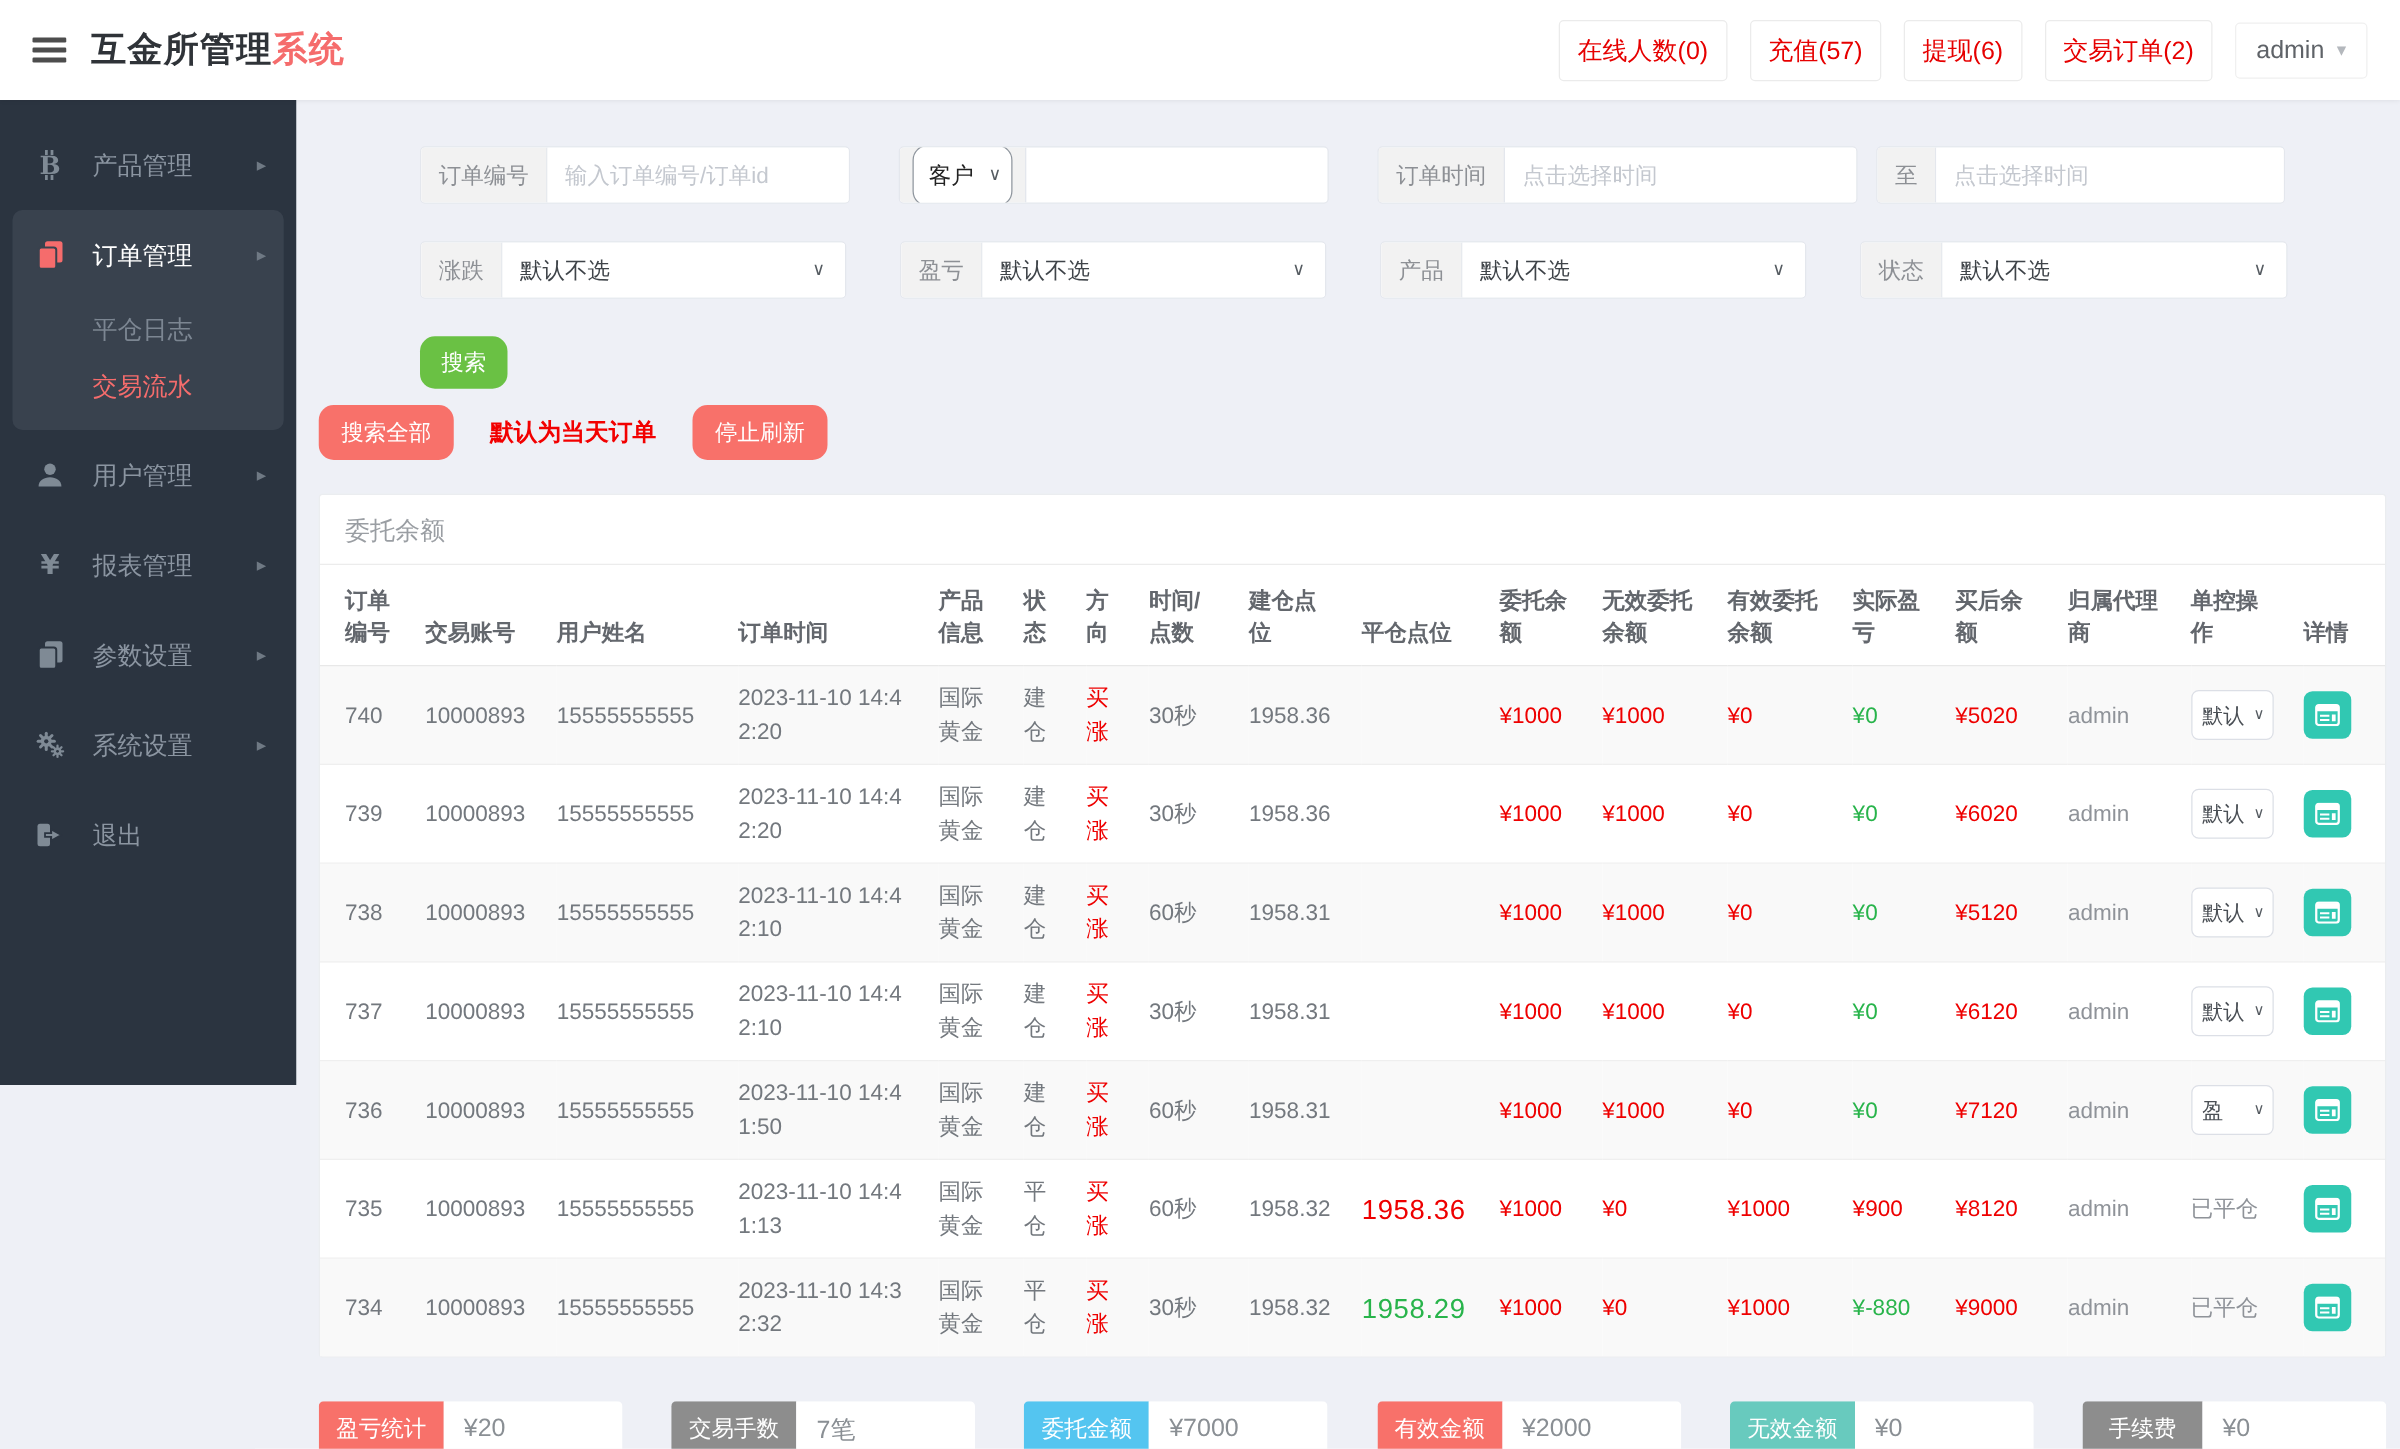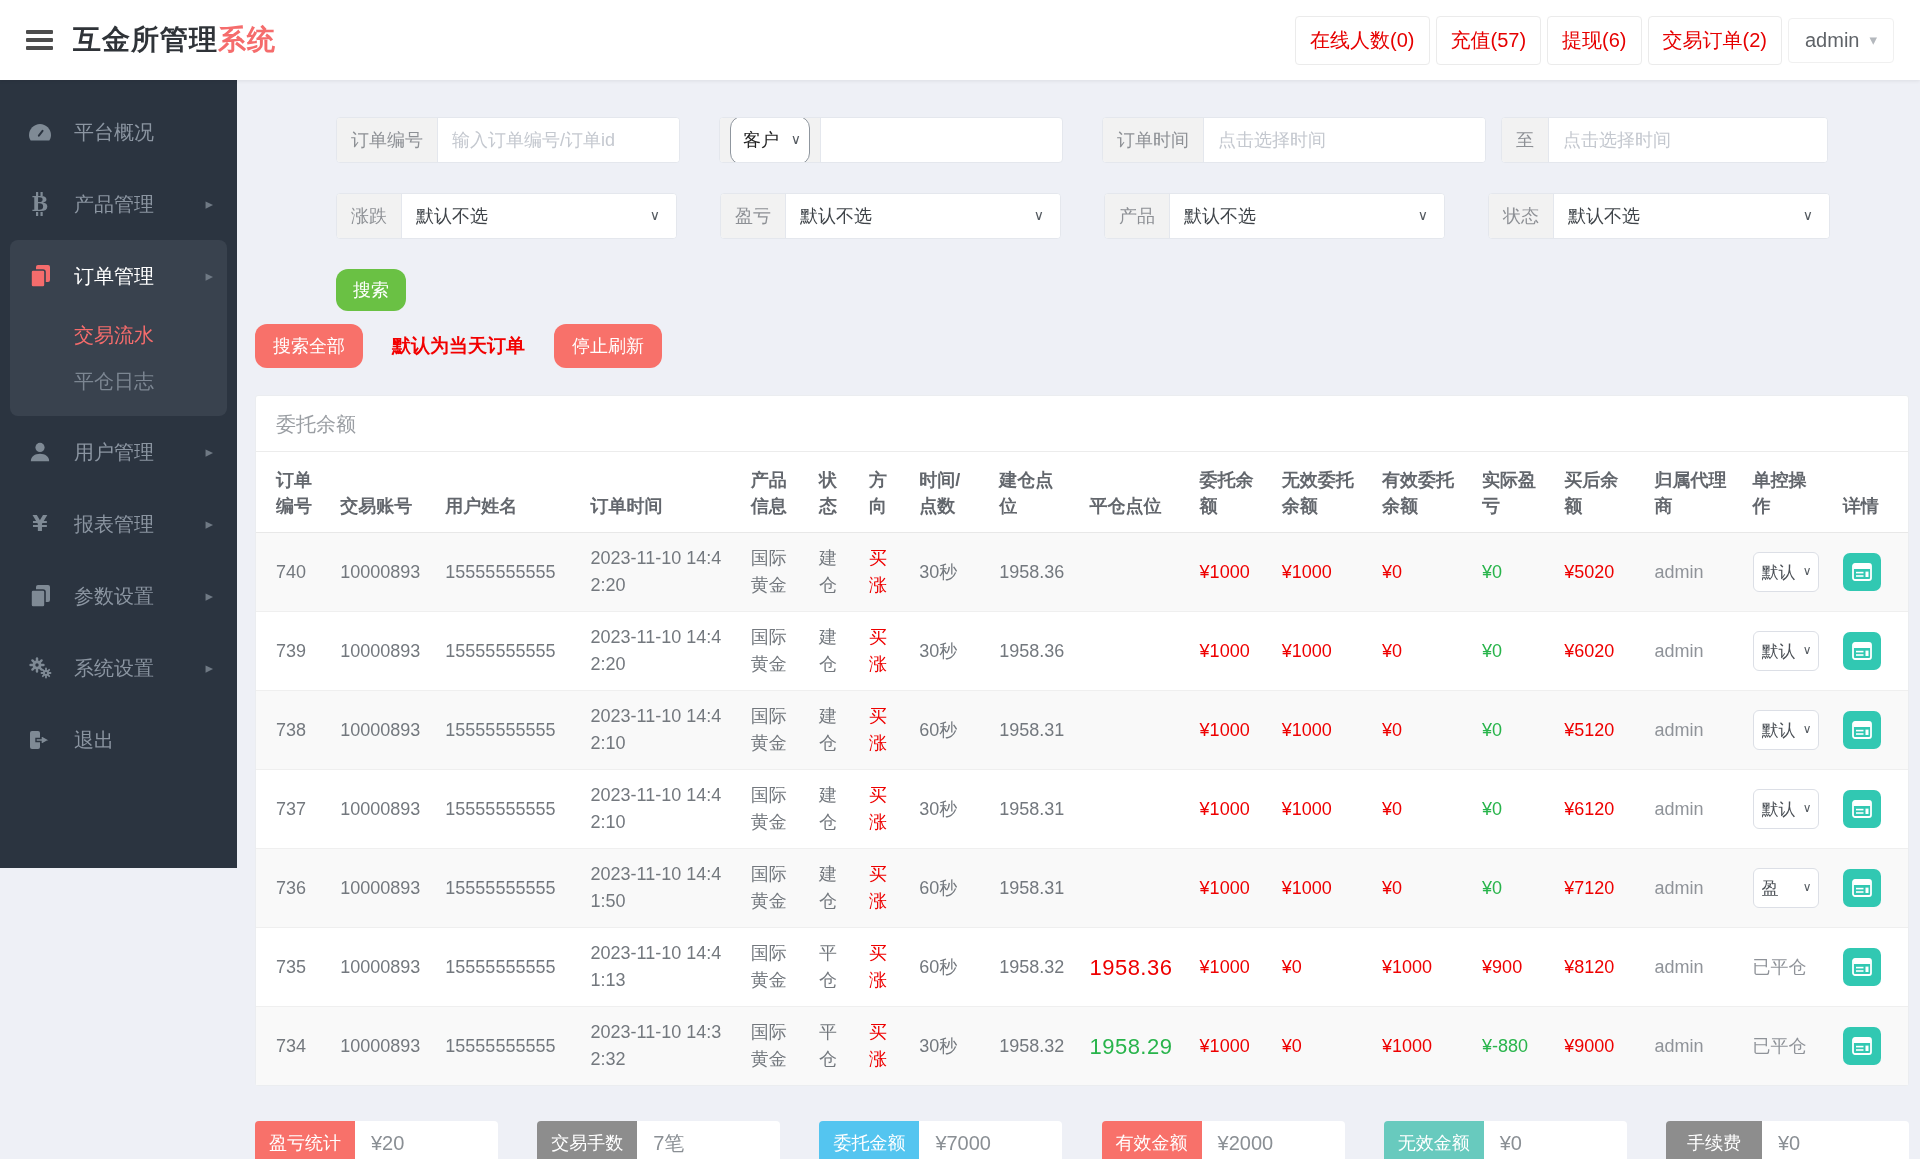--- a/index.html
+++ b/index.html
@@ -12,21 +12,21 @@
   
   .header {
     height: 80px; background: #fff; display: flex; align-items: center;
     padding: 0 26px; position: relative; z-index: 5;
     box-shadow: 0 1px 4px rgba(0,0,0,.08);
   }
   .hamburger { width: 27px; display: flex; flex-direction: column; gap: 4px; cursor: pointer; }
   .hamburger span { display: block; height: 4px; background: #4d4d4d; border-radius: 1px; }
   .logo { margin-left: 20px; font-size: 28px; font-weight: bold; color: #2f3338; letter-spacing: 1px; }
   .logo .accent { color: #f56c6c; font-weight: bold; text-align: center; }
-  .header-right { margin-left: auto; display: flex; align-items: center; gap: 6px; }
+  .header-right { margin-left: auto; display: flex; align-items: center; gap: 18px; }
   .hbtn {
     border: 1px solid #ebebeb; background: #fff; border-radius: 4px;
     padding: 10px 14px; color: #e60000; font-size: 20px; cursor: pointer;
     font-family: inherit; white-space: nowrap;
   }
   .user-btn {
     border: 1px solid #f0f0f0; background: #fff; border-radius: 4px;
     padding: 10px 16px; color: #5f6368; font-size: 20px; cursor: pointer;
     display: flex; align-items: center; gap: 10px; font-family: inherit;
   }
@@ -144,29 +144,20 @@
       <span class="caret">▾</span>
     </button>
   </div>
 </div>
 
 <div class="layout">
 
   <div class="sidebar">
     <div class="side-item">
       <span class="micon">
-        <svg width="24" height="21" viewBox="0 0 24 21">
-            <path d="M12 2C6 2 1 7 1 13c0 2.1.6 4 1.7 5.6h18.6C22.4 17 23 15.1 23 13 23 7 18 2 12 2z" fill="currentColor"></path>
-            <rect x="11.1" y="7" width="2" height="8" rx="1" transform="rotate(38 12 12)" fill="#2b3440"></rect>
-          </svg>
-      </span>
-      <span>平台概况</span>
-    </div>
-    <div class="side-item">
-      <span class="micon">
         <svg width="22" height="24" viewBox="0 0 22 24">
             <g fill="currentColor">
               <rect x="7" y="0" width="2.2" height="4"></rect>
               <rect x="11.5" y="0" width="2.2" height="4"></rect>
               <rect x="7" y="20" width="2.2" height="4"></rect>
               <rect x="11.5" y="20" width="2.2" height="4"></rect>
               <text x="11" y="19" font-size="20" font-weight="bold" text-anchor="middle" font-family="'DejaVu Serif', serif">B</text>
             </g>
           </svg>
       </span>
@@ -177,25 +168,25 @@
       <div class="side-item group-head">
         <span class="micon">
           <svg width="23" height="24" viewBox="0 0 23 24">
               <rect x="7" y="1" width="14" height="17" rx="2" fill="currentColor"></rect>
               <rect x="2" y="6" width="14" height="17" rx="2" fill="currentColor" stroke="#39424e" stroke-width="1.6"></rect>
             </svg>
         </span>
         <span>订单管理</span>
         <span class="arrow">▸</span>
       </div>
+      <div class="sub-item">
+          <span>平仓日志</span>
+        </div>
       <div class="sub-item active">
           <span>交易流水</span>
-        </div>
-      <div class="sub-item">
-          <span>平仓日志</span>
         </div>
     </div>
     <div class="side-item">
       <span class="micon">
         <svg width="22" height="22" viewBox="0 0 24 24">
             <g fill="currentColor">
               <circle cx="12" cy="7" r="5"></circle>
               <path d="M2 22c0-5 4.5-8 10-8s10 3 10 8z"></path>
             </g>
           </svg>

